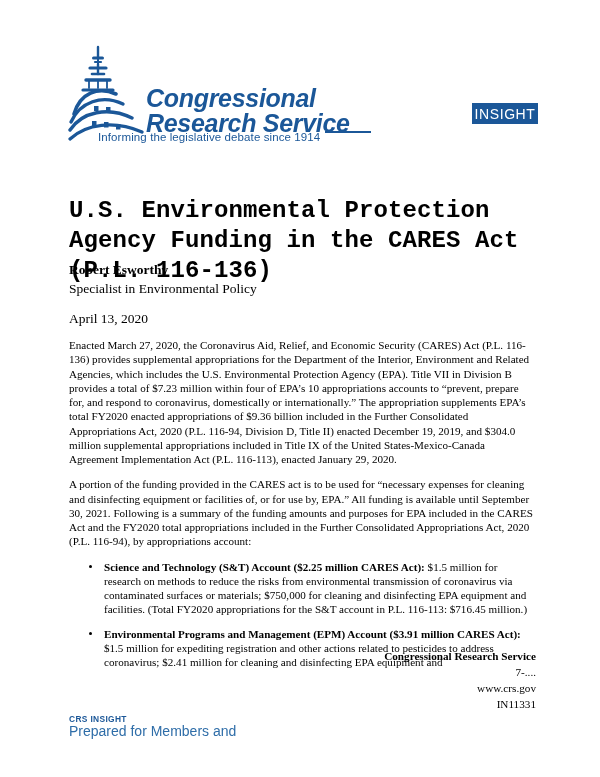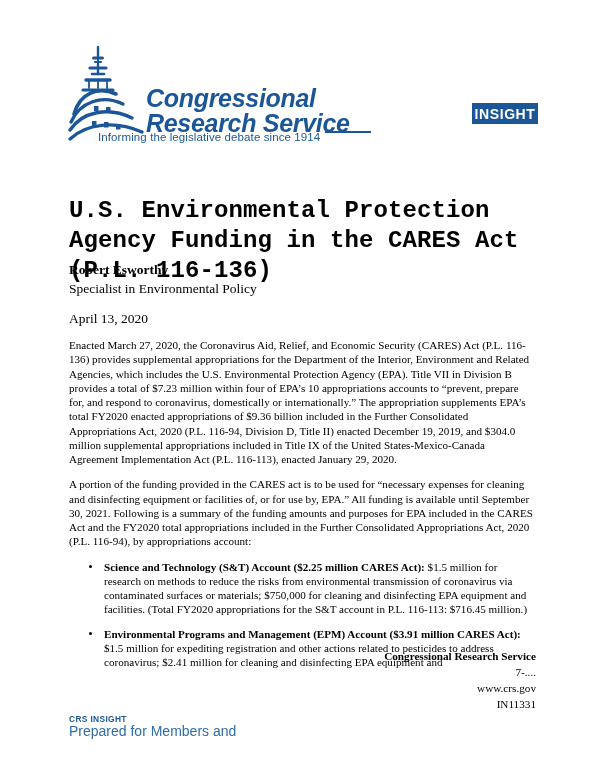--- a/index.html
+++ b/index.html
@@ -78,21 +78,21 @@
 
   .insight-badge {
     position: absolute;
     left: 472px;
     top: 103px;
     width: 66px;
     height: 21px;
     background: #1B5798;
     color: #ffffff;
     font-family: "Liberation Sans", "DejaVu Sans", sans-serif;
-    font-weight: bold;
+    font-weight: normal;
     font-size: 14px;
     letter-spacing: 0.6px;
     display: flex;
     align-items: center;
     justify-content: center;
   }
 
   
   .doc-title {
     position: absolute;

